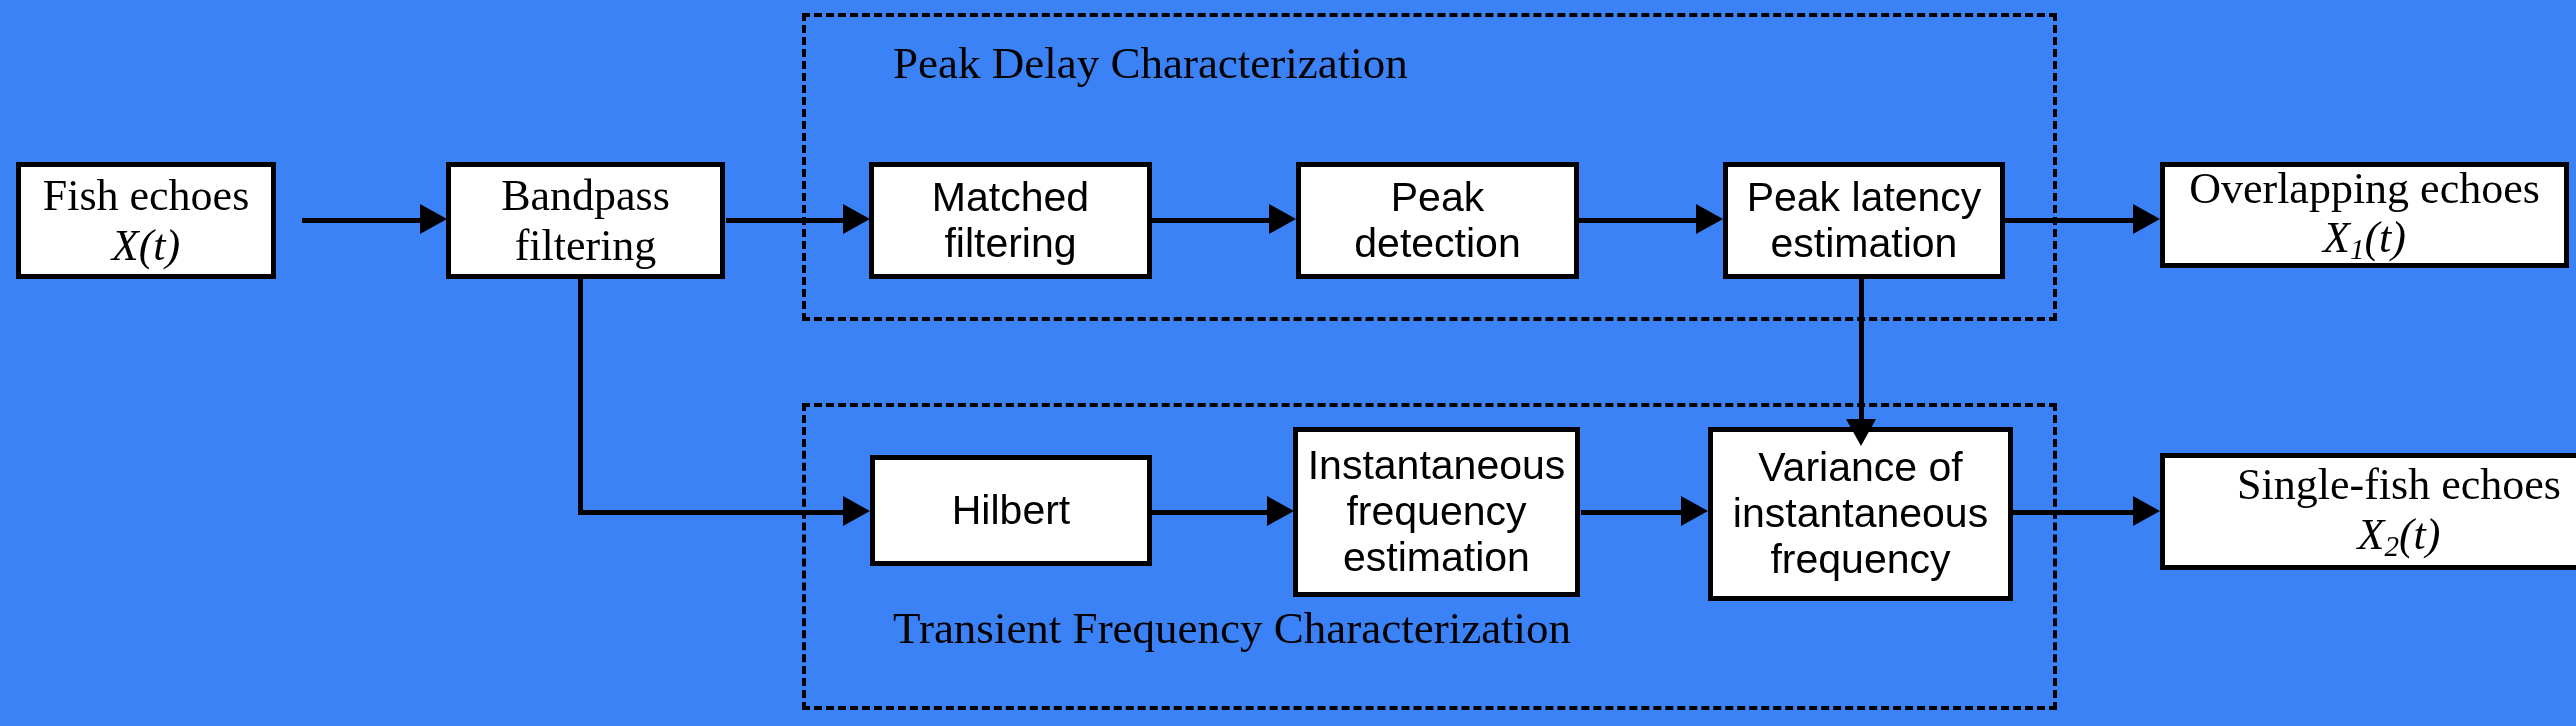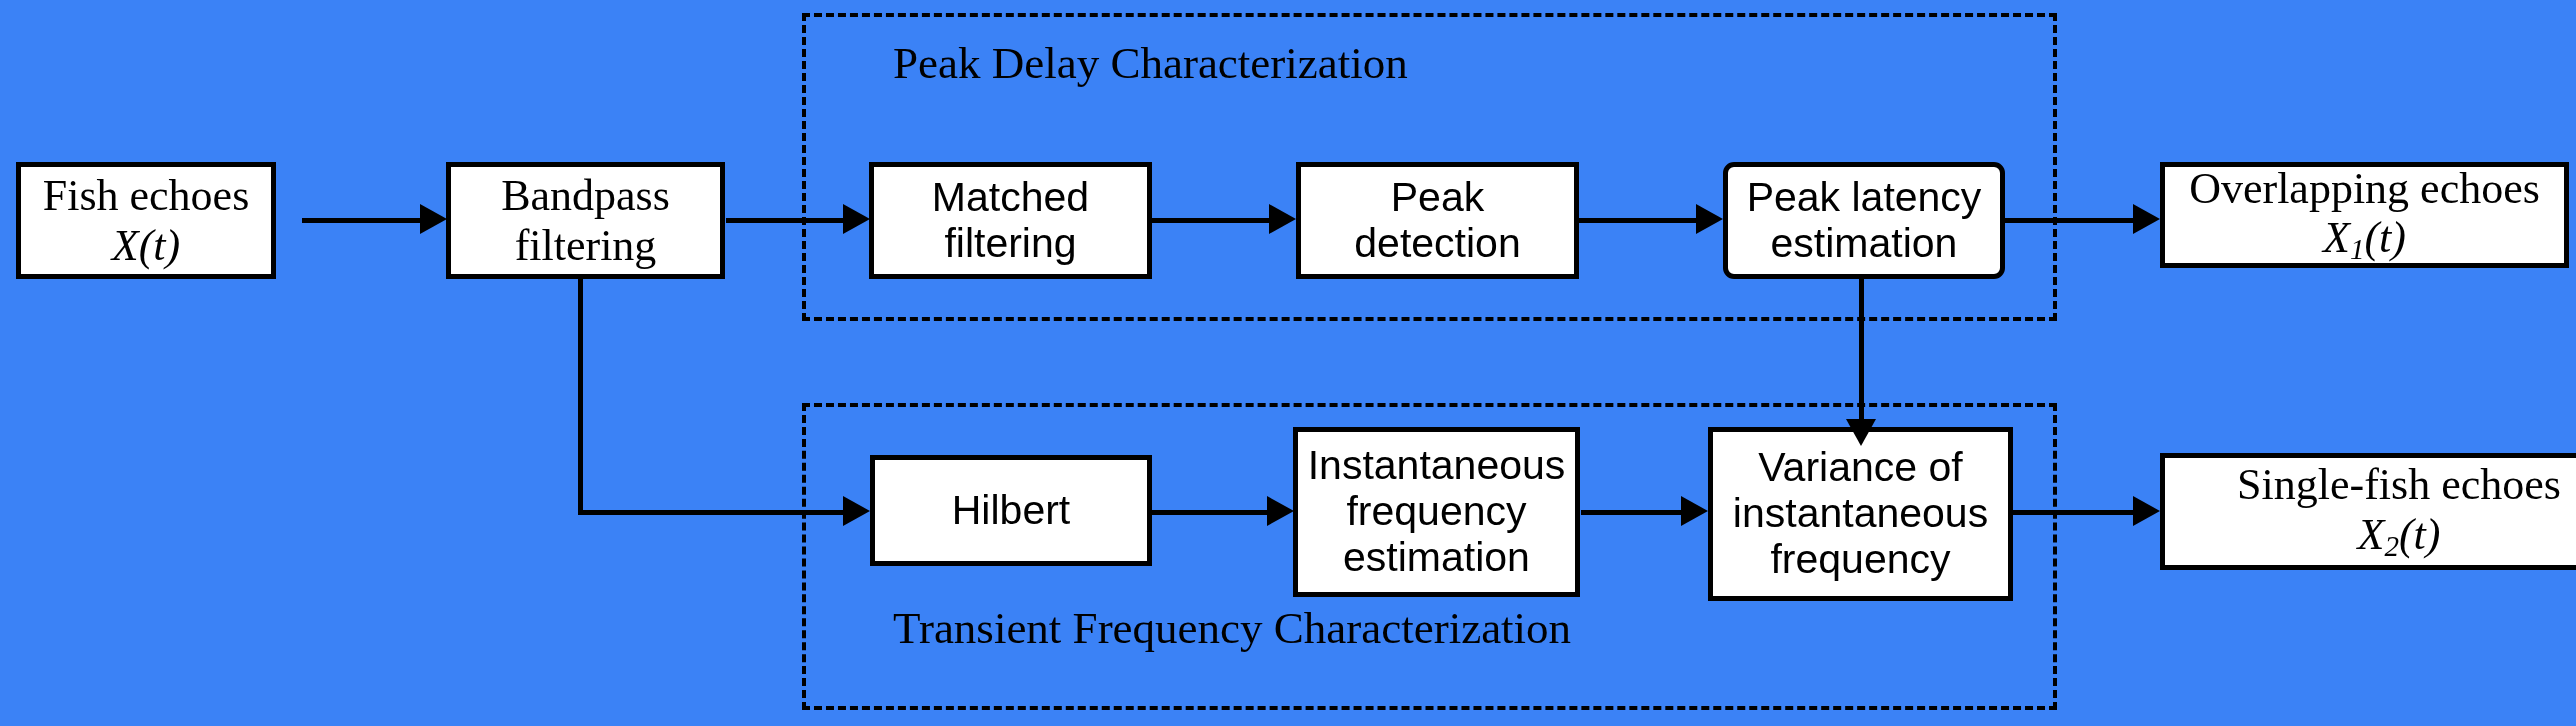--- a/index.html
+++ b/index.html
@@ -115,21 +115,21 @@
   <div class="node sans" style="left:1296px;top:162px;width:283px;height:117px;justify-content:center;">
     <span class="lines">
       <span>Peak</span><br>
       <span>detection</span>
     </span>
   </div>
 
   <div class="hline" style="left:1579px;top:218px;width:119px;"></div>
   <div class="arrow-r" style="left:1696px;top:204px;"></div>
 
-  <div class="node sans" style="left:1723px;top:162px;width:282px;height:117px;border-radius:11px;">
+  <div class="node sans" style="left:1723px;top:162px;width:282px;height:117px;">
     <span class="lines">
       <span>Peak latency</span><br>
       <span>estimation</span>
     </span>
   </div>
 
   <div class="hline" style="left:2005px;top:218px;width:130px;"></div>
   <div class="arrow-r" style="left:2133px;top:204px;"></div>
 
   <div class="node serif" style="left:2160px;top:162px;width:409px;height:106px;">

